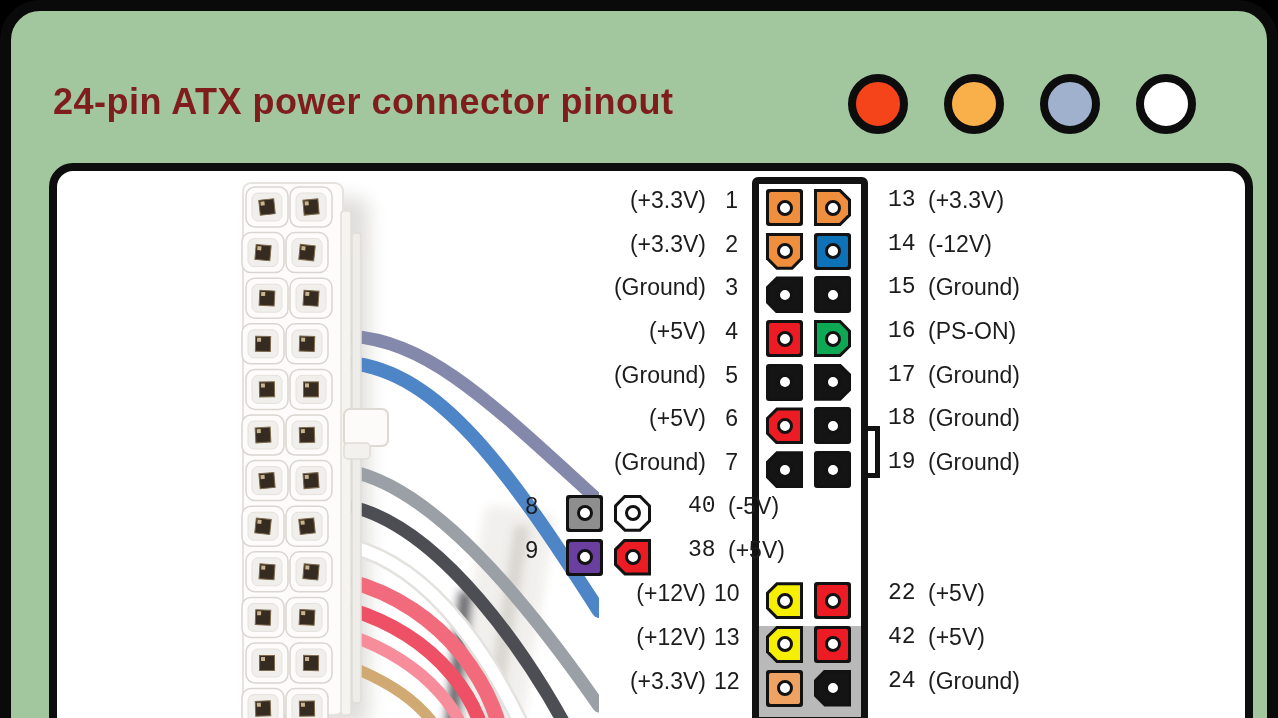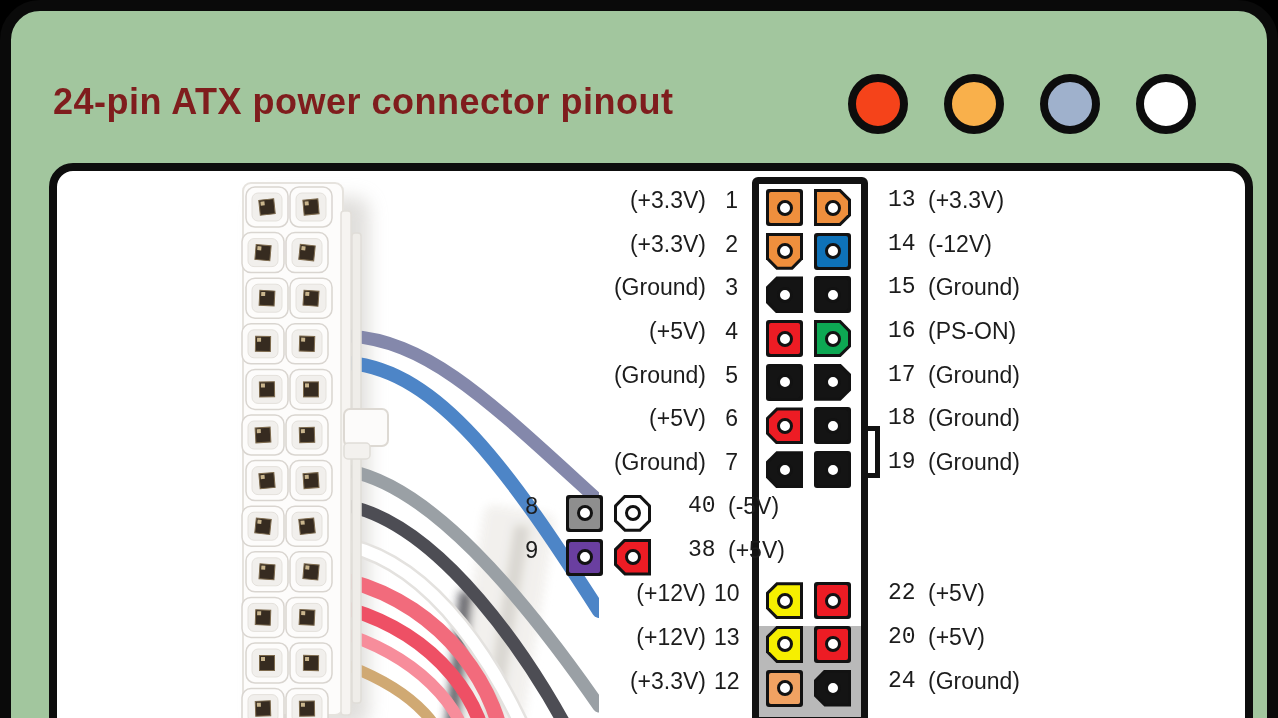--- a/index.html
+++ b/index.html
@@ -389,21 +389,21 @@
           <div class="pin shape-cl" style="--c: #f6ef00;">
             <div class="pin-fill"></div>
             <div class="hole"></div>
           </div>
           <div class="gap"></div>
           <div class="pin shape-sq" style="--c: #ed1c24;">
             <div class="pin-fill"></div>
             <div class="hole"></div>
           </div>
           <div class="sp2"></div>
-          <div class="num num-r">20</div>
+          <div class="num num-r">42</div>
           <div class="lab lab-r">(+5V)</div>
         </div>
 
         <div class="pin-row">
           <div class="lab lab-l">(+3.3V)</div>
           <div class="num num-l">12</div>
           <div class="sp1"></div>
           <div class="pin shape-sq" style="--c: #f0a262;">
             <div class="pin-fill"></div>
             <div class="hole"></div>

